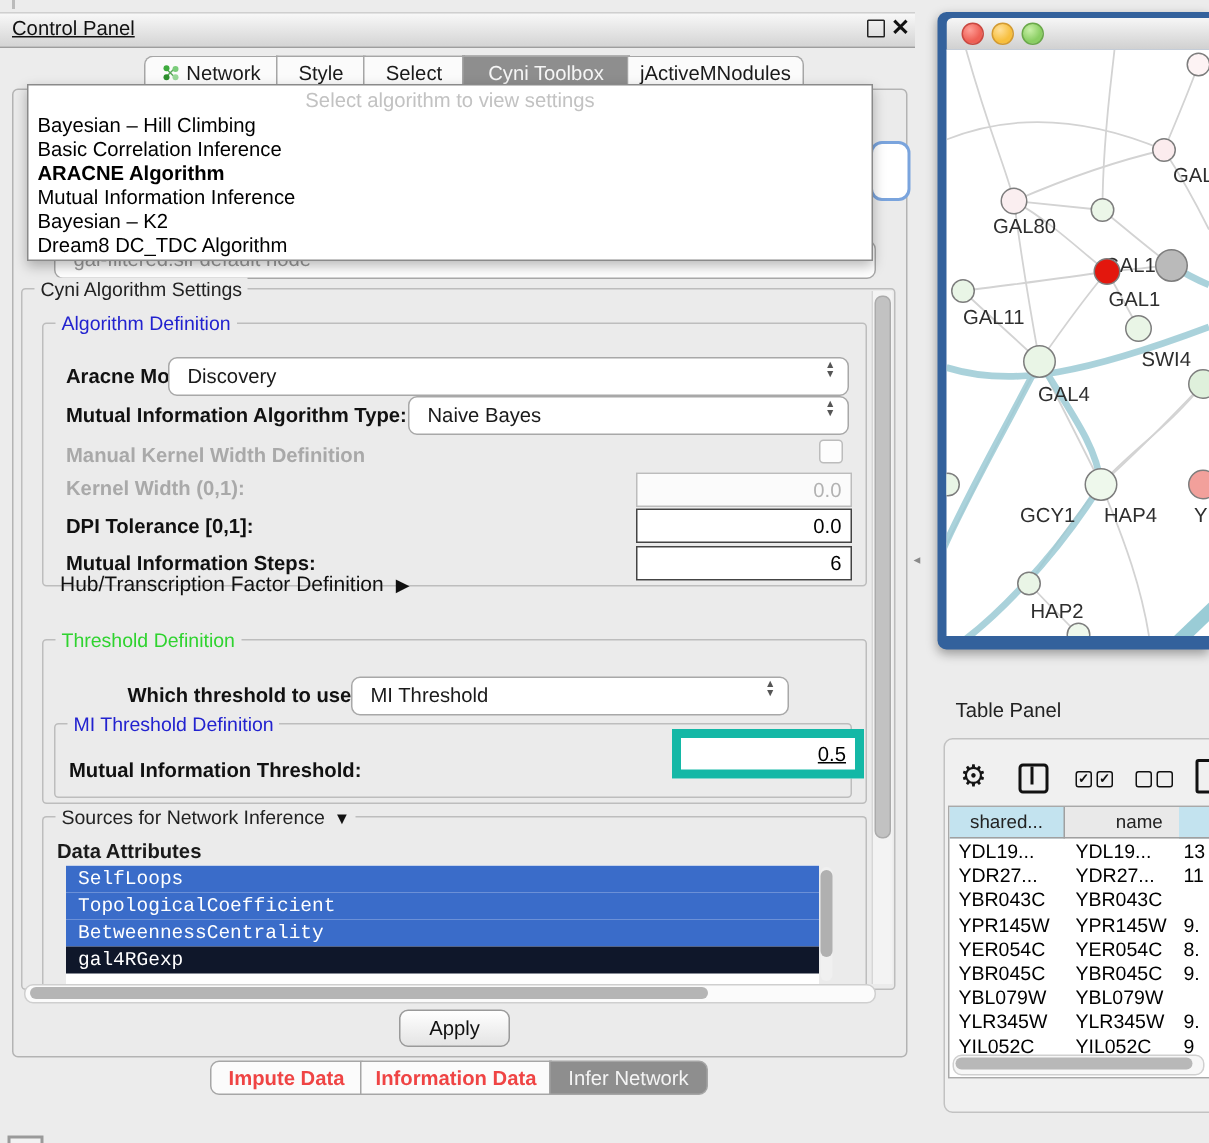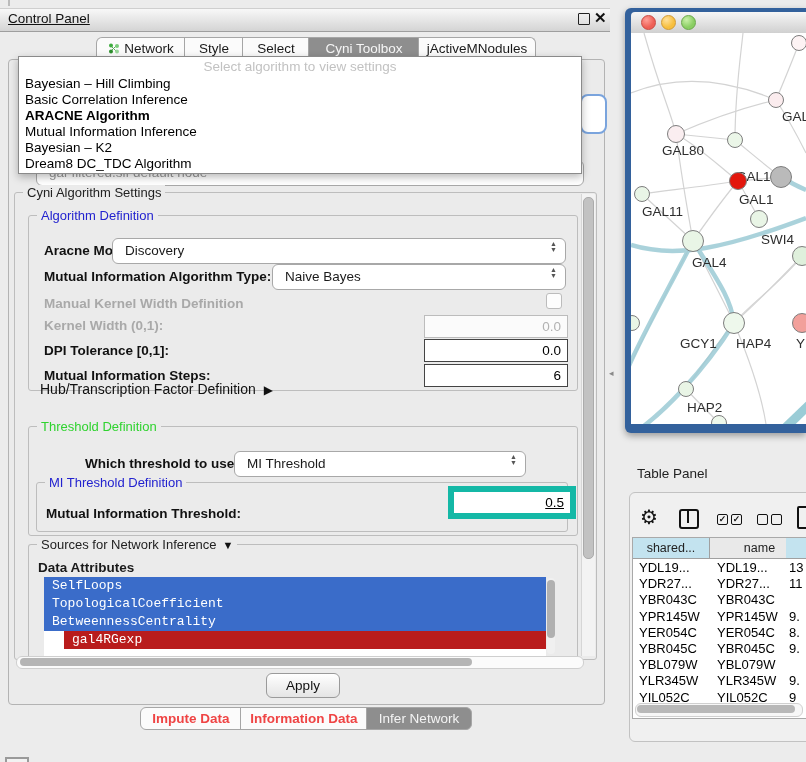--- a/index.html
+++ b/index.html
@@ -207,21 +207,21 @@
   <div class="abs field" id="mit-field">0.5</div>
 
   <div class="abs group" id="src-group">
     <span class="gtitle"><span>Sources for Network Inference</span><span id="src-title-arrow">▼</span></span>
   </div>
   <div class="abs" id="data-attr-label">Data Attributes</div>
   <div class="abs" id="attr-list">
       <div class="attr-item" style="background: rgb(58, 108, 201);">SelfLoops</div>
       <div class="attr-item" style="background: rgb(58, 108, 201);">TopologicalCoefficient</div>
       <div class="attr-item" style="background: rgb(58, 108, 201);">BetweennessCentrality</div>
-      <div class="attr-item" style="background: #b91c1c; margin-left: 20px;">gal4RGexp</div>
+      <div class="attr-item" style="background: #0f172a;">gal4RGexp</div>
     </div>
   <div class="abs" id="list-scroll"></div>
   <div class="abs" id="list-thumb"></div>
   <div class="abs" id="h-scroll"></div>
   <div class="abs" id="h-thumb"></div>
 
   <div class="abs" id="apply-btn">Apply</div>
 
   <div class="abs btab" id="btab-impute"><span>Impute Data</span></div>
   <div class="abs btab" id="btab-discretize"><span>Information Data</span></div>

